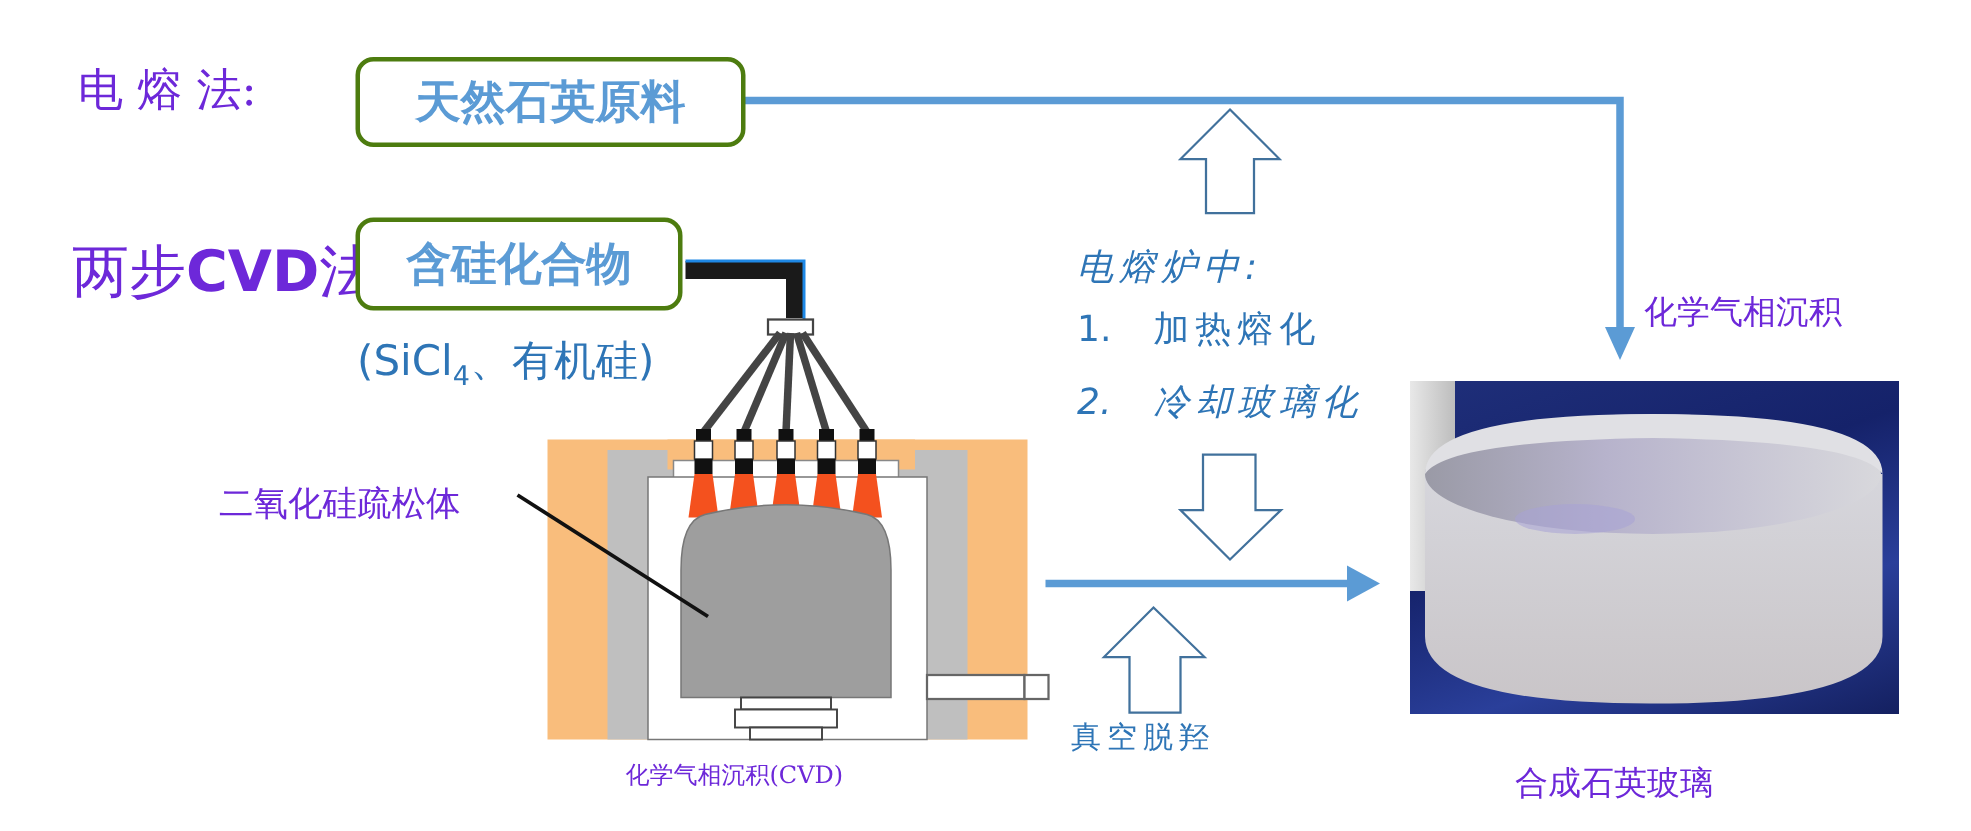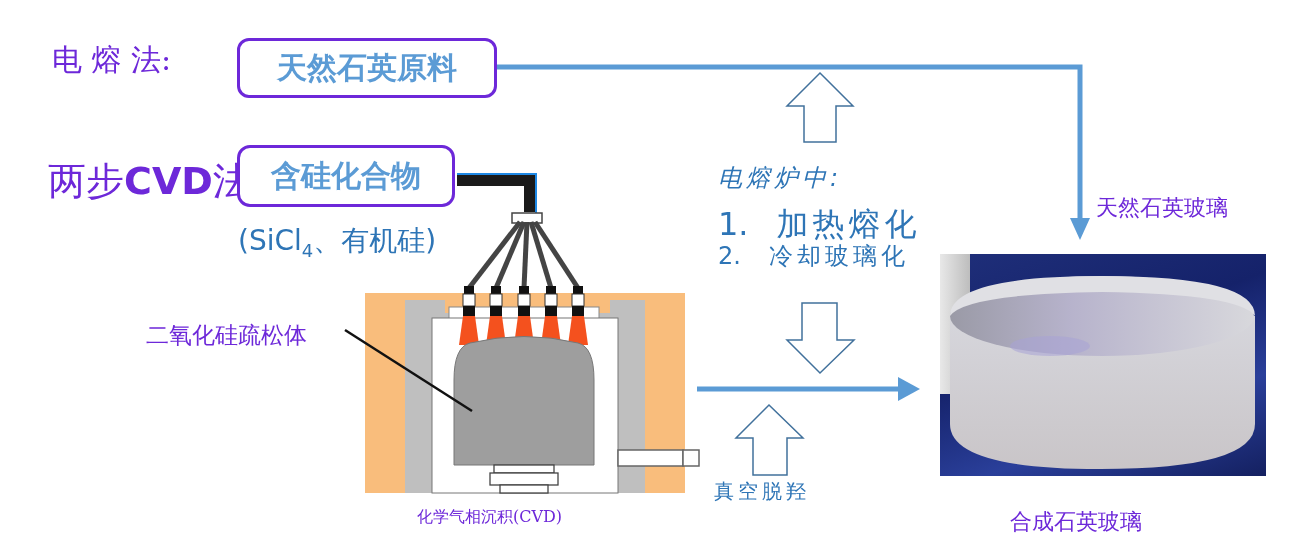--- a/index.html
+++ b/index.html
@@ -1,21 +1,21 @@
 <!DOCTYPE html>
 <html><head>
 <meta charset="utf-8">
 <style>
   html, body { margin: 0; padding: 0; background: #ffffff; }
   body { width: 1314px; height: 554px; position: relative; overflow: hidden; font-family: "DejaVu Serif", serif; }
   .abs { position: absolute; }
   .label-black { color: #6d28d9; font-family: "DejaVu Serif", serif; white-space: nowrap; }
   .label-blue { color: #2e75b6; font-family: "DejaVu Sans", sans-serif; white-space: nowrap; }
   .box {
-    position: absolute; border: 3px solid #6d28d9; border-radius: 12px; background: #fff;
+    position: absolute; border: 3px solid #4d7c0f; border-radius: 12px; background: #fff;
     color: #5b9bd5; font-family: "DejaVu Sans", sans-serif; font-weight: bold;
     display: flex; align-items: center; justify-content: center; white-space: nowrap;
   }
   svg { position: absolute; left: 0; top: 0; }
   .photo {
     position: absolute; left: 940px; top: 254px; width: 326px; height: 222px; overflow: hidden;
     background: linear-gradient(160deg, #1f2f7a 0%, #15226a 40%, #2a3f9a 70%, #142060 100%);
   }
 </style>
 </head>
@@ -111,40 +111,40 @@
 </svg>
 
 <div class="abs label-black" style="left:52px;top:40px;font-size:30px;">电 熔 法:</div>
 <div class="box" style="left:237px;top:38px;width:254px;height:54px;font-size:30px;">
   <span>天然石英原料</span>
 </div>
 
 <div class="abs label-black" style="left:48px;top:156px;font-size:38px;">
   <span>两步</span><span style="font-family:'DejaVu Sans',sans-serif;font-weight:bold;">CVD</span><span>法:</span>
 </div>
-<div class="box" style="left:237px;top:145px;width:212px;height:56px;font-size:30px;border-radius:13px;">
+<div class="box" style="left:237px;top:145px;width:212px;height:56px;font-size:30px;">
   <span>含硅化合物</span>
 </div>
 <div class="abs label-blue" style="left:220px;top:222px;font-size:28px;margin-left:18px;">
   <span>(SiCl</span><sub style="font-size:18px;">4</sub><span>、有机硅)</span>
 </div>
 
 <div class="abs label-black" style="left:146px;top:296px;font-size:23px;margin-top:24px;">二氧化硅疏松体</div>
 <div class="abs label-black" style="left:417px;top:507px;font-size:16px;">化学气相沉积(CVD)</div>
 
 <div class="abs label-blue" style="left:718px;top:162px;font-size:24px;letter-spacing:4px;font-style:italic;">电熔炉中:</div>
-<div class="abs label-blue" style="left:718px;top:203px;font-size:32px;">
+<div class="abs label-blue" style="left:718px;top:203px;font-size:24px;">
   <span>1.</span><span style="margin-left:28px;letter-spacing:4px;">加热熔化</span>
 </div>
-<div class="abs label-blue" style="left:718px;top:240px;font-size:24px;">
+<div class="abs label-blue" style="left:718px;top:252px;font-size:24px;font-style:italic;">
   <span>2.</span><span style="margin-left:28px;letter-spacing:4px;">冷却玻璃化</span>
 </div>
 <div class="abs label-blue" style="left:714px;top:478px;font-size:20px;letter-spacing:4px;">真空脱羟</div>
 
-<div class="abs label-black" style="left:1096px;top:193px;font-size:22px;">天然石英玻璃</div>
+<div class="abs label-black" style="left:1096px;top:193px;font-size:22px;">化学气相沉积</div>
 
 <div class="photo">
   <div style="position:absolute;left:0;top:0;width:30px;height:140px;background:linear-gradient(90deg,#e8e8e8,#bdbdbd);"></div>
   <svg width="326" height="222" viewBox="0 0 326 222">
     <defs>
       <linearGradient id="cyl" x1="0" y1="0" x2="0" y2="1">
         <stop offset="0" stop-color="#d6d6dc"></stop>
         <stop offset="1" stop-color="#c9c5c8"></stop>
       </linearGradient>
       <linearGradient id="top" x1="0" y1="0" x2="1" y2="0">

